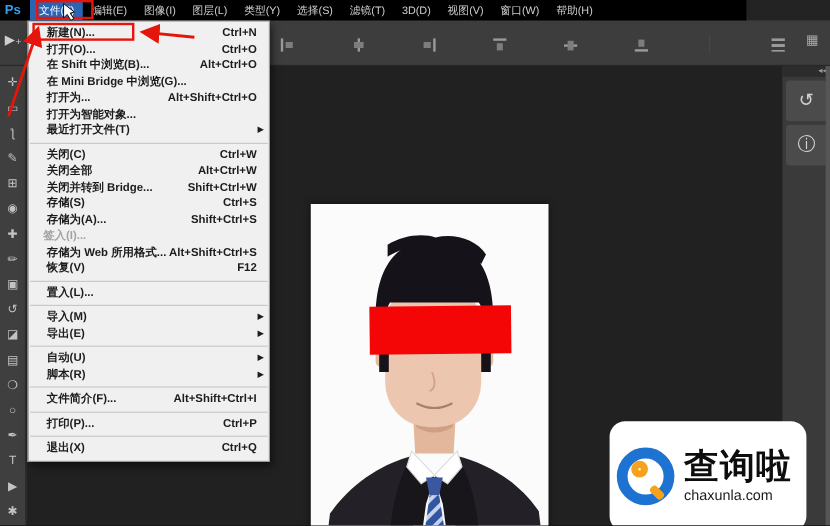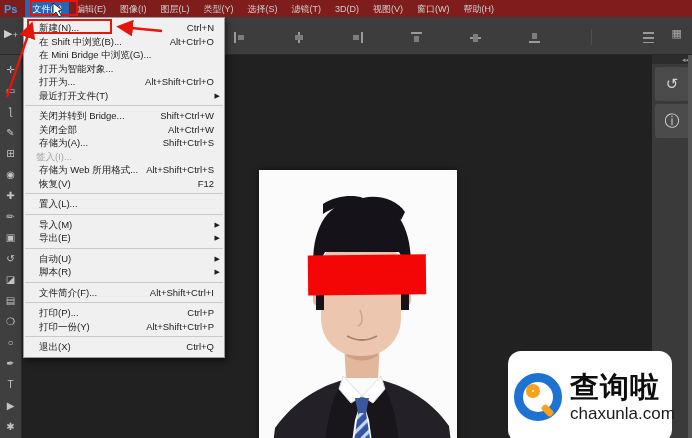--- a/index.html
+++ b/index.html
@@ -1,20 +1,20 @@
 <!DOCTYPE html>
 <html><head>
 <meta charset="utf-8">
 <style>
   html,body{margin:0;padding:0;background:#111;}
   *{box-sizing:border-box;font-family:"Liberation Sans","DejaVu Sans",sans-serif;}
   .app{position:relative;width:692px;height:438px;background:#232323;overflow:hidden;}
 
   
-  .menubar{position:absolute;left:0;top:0;width:692px;height:17px;background:#7f1d1d;
+  .menubar{position:absolute;left:0;top:0;width:622px;height:17px;background:#000000;
            display:flex;align-items:center;color:#cfcfcf;font-size:9px;z-index:30;}
   .ps-logo{color:#2fa3f5;font-weight:bold;font-size:11px;padding:0 8px 0 4px;}
   .mb-item{padding:2px 7px;height:17px;line-height:14px;white-space:nowrap;}
   .mb-item.selected{background:#2a65b4;color:#fff;}
 
   
   .optionsbar{position:absolute;left:0;top:17px;width:692px;height:38px;background:#3d3d3d;
               border-bottom:1px solid #282828;z-index:5;color:#b5b5b5;}
   .move-tool-chip{position:absolute;left:4px;top:10px;color:#cfcfcf;font-size:11px;}
   .opt-icons{position:absolute;left:230px;top:12px;display:flex;align-items:center;gap:40px;}
@@ -50,21 +50,21 @@
   .dock{position:absolute;right:0;top:55px;width:40px;height:383px;background:#3a3a3a;z-index:3;}
   .dock-header{height:9px;background:#2c2c2c;color:#9a9a9a;font-size:7px;line-height:9px;text-align:right;padding-right:3px;}
   .dock-btn{width:34px;height:34px;margin:3px auto 0;background:#4b4b4b;border-radius:3px;
             color:#d3d3d3;font-size:15px;line-height:34px;text-align:center;}
   .dock-strip{position:absolute;right:0;top:0;width:4px;height:383px;background:#565656;}
 
   
   .dropdown{position:absolute;left:23px;top:17px;width:202px;background:#f0f0f0;
             border:1px solid #9a9a9a;box-shadow:2px 3px 6px rgba(0,0,0,.55);
             padding:3px 0;z-index:20;font-size:9.5px;color:#1c1c1c;}
-  .mi{position:relative;height:13.5px;line-height:13.5px;padding:0 18px 0 15px;white-space:nowrap;}
+  .mi{position:relative;height:13.5px;line-height:13.5px;padding:0 18px 0 15px;white-space:nowrap;font-weight:bold;}
   .mi .lbl{float:left;}
   .mi .sc{float:right;margin-right:-8px;}
   .mi .ar{position:absolute;right:4px;top:0;font-size:7px;}
   .mi.disabled{color:#a3a3a3;padding-left:12px;}
   .msep{height:1px;background:#c9c9c9;margin:3px 1px;}
 
   
   .anno-box{position:absolute;border:2px solid #e4150b;z-index:40;pointer-events:none;}
   .anno-file{left:30px;top:0;width:48px;height:16px;}
   .anno-new{left:27px;top:19px;width:85px;height:15px;}
@@ -73,21 +73,21 @@
   
   .watermark{position:absolute;left:508px;top:351px;width:164px;height:92px;background:#fff;
              border-radius:13px;z-index:25;display:flex;align-items:center;padding:4px 6px;}
   .wm-logo{position:relative;width:52px;height:52px;flex:0 0 52px;}
   .wm-ring{position:absolute;left:0;top:2px;width:48px;height:48px;border:9px solid #1d72d2;border-radius:50%;}
   .wm-mag{position:absolute;left:12px;top:13px;width:14px;height:14px;border:6px solid #f6a21c;border-radius:50%;}
   .wm-handle{position:absolute;left:30px;top:33px;width:7px;height:13px;background:#f6a21c;
              border-radius:3px;transform:rotate(-45deg);}
   .wm-text{margin-left:4px;line-height:1;}
   .wm-title{font-size:29px;color:#0d0d0d;font-weight:600;letter-spacing:1px;}
-  .wm-url{font-size:17px;color:#1a1a1a;margin-top:3px;}
+  .wm-url{font-size:12px;color:#1a1a1a;margin-top:3px;}
 </style>
 </head>
 <body>
 
 <div class="app">
 
   <div class="menubar">
     <span class="ps-logo">Ps</span>
     <span class="mb-item selected">文件(F)</span>
     <span class="mb-item">编辑(E)</span>
@@ -199,47 +199,59 @@
     <div class="dock-btn">ⓘ</div>
     <div class="dock-strip"></div>
   </div>
 
   <div class="dropdown">
     <div class="mi">
         <span class="lbl">新建(N)...</span>
         <span class="sc">Ctrl+N</span>
       </div>
     <div class="mi">
+        <span class="lbl">打开(O)...</span>
+        <span class="sc">Ctrl+O</span>
+      </div>
+    <div class="mi">
         <span class="lbl">在 Shift 中浏览(B)...</span>
         <span class="sc">Alt+Ctrl+O</span>
       </div>
     <div class="mi">
         <span class="lbl">在 Mini Bridge 中浏览(G)...</span>
         <span class="sc"></span>
       </div>
     <div class="mi">
+        <span class="lbl">打开为...</span>
+        <span class="sc">Alt+Shift+Ctrl+O</span>
+      </div>
+    <div class="mi">
         <span class="lbl">打开为智能对象...</span>
         <span class="sc"></span>
       </div>
     <div class="mi">
-        <span class="lbl">打开为...</span>
-        <span class="sc">Alt+Shift+Ctrl+O</span>
-      </div>
-    <div class="mi">
         <span class="lbl">最近打开文件(T)</span>
         <span class="ar">▶</span>
       </div>
     <div class="msep"></div>
+    <div class="mi">
+        <span class="lbl">关闭(C)</span>
+        <span class="sc">Ctrl+W</span>
+      </div>
+    <div class="mi">
+        <span class="lbl">关闭全部</span>
+        <span class="sc">Alt+Ctrl+W</span>
+      </div>
     <div class="mi">
         <span class="lbl">关闭并转到 Bridge...</span>
         <span class="sc">Shift+Ctrl+W</span>
       </div>
     <div class="mi">
-        <span class="lbl">关闭全部</span>
-        <span class="sc">Alt+Ctrl+W</span>
+        <span class="lbl">存储(S)</span>
+        <span class="sc">Ctrl+S</span>
       </div>
     <div class="mi">
         <span class="lbl">存储为(A)...</span>
         <span class="sc">Shift+Ctrl+S</span>
       </div>
     <div class="mi disabled">
         <span class="lbl">签入(I)...</span>
         <span class="sc"></span>
       </div>
     <div class="mi">
@@ -275,24 +287,20 @@
       </div>
     <div class="msep"></div>
     <div class="mi">
         <span class="lbl">文件简介(F)...</span>
         <span class="sc">Alt+Shift+Ctrl+I</span>
       </div>
     <div class="msep"></div>
     <div class="mi">
         <span class="lbl">打印(P)...</span>
         <span class="sc">Ctrl+P</span>
-      </div>
-    <div class="mi">
-        <span class="lbl">打印一份(Y)</span>
-        <span class="sc">Alt+Shift+Ctrl+P</span>
       </div>
     <div class="msep"></div>
     <div class="mi">
         <span class="lbl">退出(X)</span>
         <span class="sc">Ctrl+Q</span>
       </div>
   </div>
 
   <div class="anno-box anno-file"></div>
   <div class="anno-box anno-new"></div>

